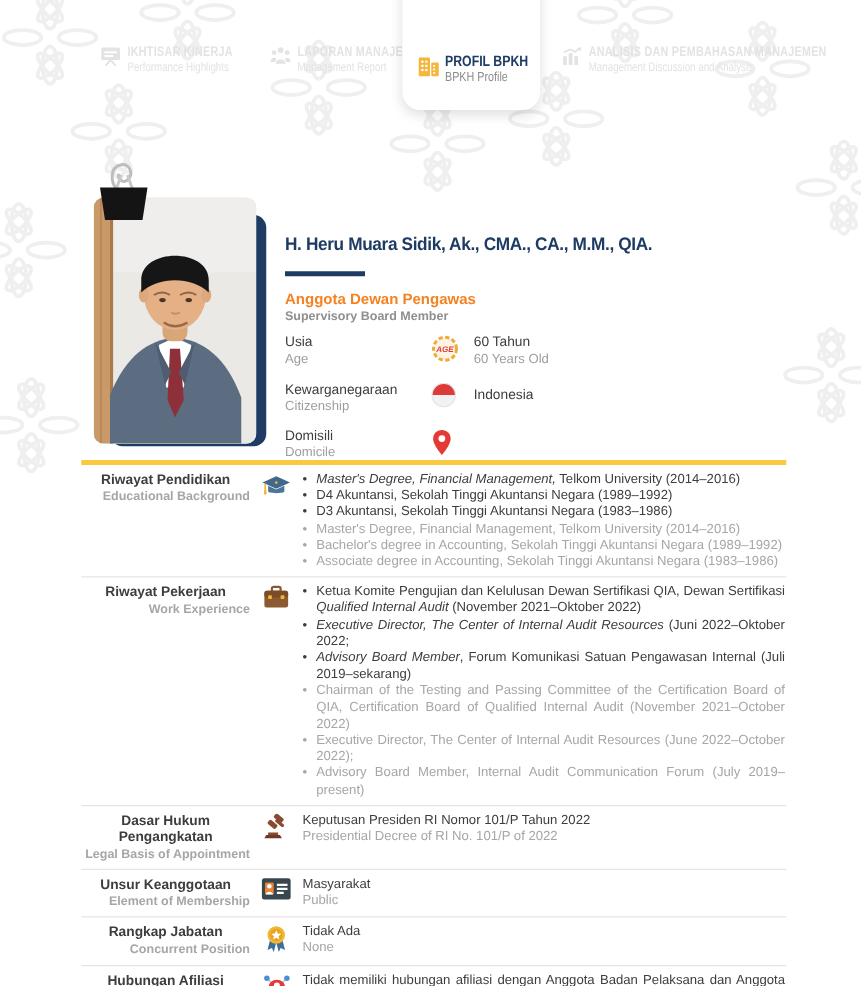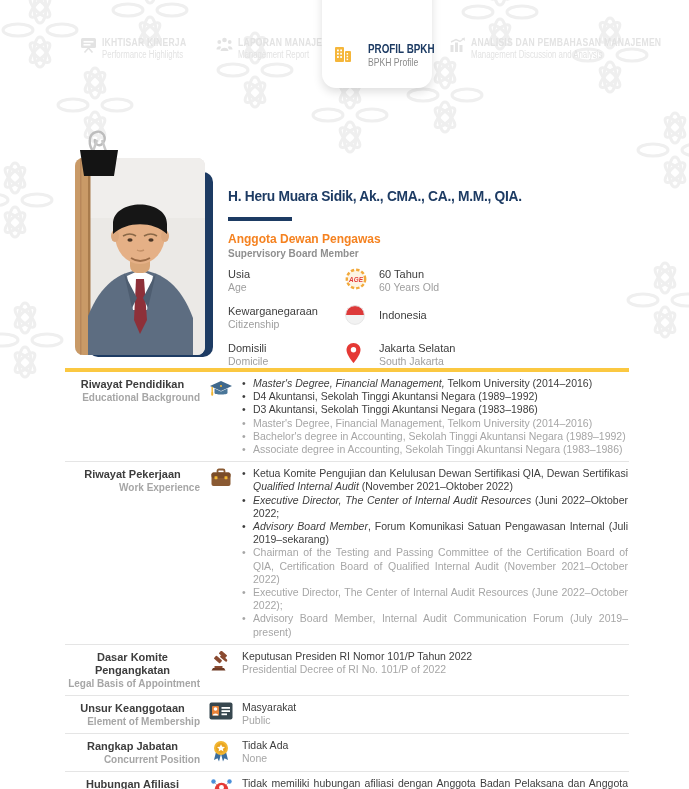--- a/index.html
+++ b/index.html
@@ -9,21 +9,21 @@
 
   
   .tabs{position:absolute;left:0;top:0;width:574px;height:100px;z-index:2;}
   .tab{position:absolute;top:36px;display:flex;align-items:flex-start;gap:5px;color:#e3e3e3;}
   .tab .txt{transform:scaleX(.78);transform-origin:left top;white-space:nowrap;}
   .tab .l1{font-size:11px;font-weight:bold;letter-spacing:.3px;line-height:13px;}
   .tab .l2{font-size:10px;line-height:12px;}
   .tab-card{position:absolute;left:322px;top:-14px;width:110px;height:102px;background:#fff;
             border-radius:0 0 14px 14px;box-shadow:0 4px 10px rgba(0,0,0,.13);
             display:flex;align-items:flex-end;padding:0 0 20px 10px;box-sizing:border-box;}
-  .tab-card .inner{display:flex;align-items:center;gap:14px;}
+  .tab-card .inner{display:flex;align-items:center;gap:2px;}
   .tab-card .txt{transform:scaleX(.82);transform-origin:left center;white-space:nowrap;}
   .tab-card .l1{font-size:12px;font-weight:bold;color:#1d3b63;line-height:14px;}
   .tab-card .l2{font-size:10.5px;color:#8b8b8b;line-height:12px;}
 
   
   .photo-shadow{position:absolute;left:88px;top:172px;width:125px;height:185px;
                 background:#1d3b63;border-radius:10px;z-index:1;}
   .photo{position:absolute;left:75px;top:158px;width:130px;height:197px;border-radius:8px;
          overflow:hidden;z-index:2;background:#eceae7;}
   .clip{position:absolute;left:76px;top:126px;z-index:3;}
@@ -243,24 +243,20 @@
   </div>
   <div class="fact">
     <span class="fact-labels">
       <div class="fact-l1">Domisili</div>
       <div class="fact-l2">Domicile</div>
     </span>
     <span class="fact-icon"><svg width="17" height="22" viewBox="0 0 17 22">
           <path d="M8.5 1 C 4.4 1 1.5 4 1.5 8 C 1.5 13 8.5 21 8.5 21 C 8.5 21 15.5 13 15.5 8 C 15.5 4 12.6 1 8.5 1 Z" fill="#e53935"></path>
           <circle cx="8.5" cy="7.8" r="2.7" fill="#ffffff"></circle>
         </svg></span>
-    <span class="fact-vals">
-      <div class="fact-v1">Jakarta Selatan</div>
-      <div class="fact-v2">South Jakarta</div>
-    </span>
   </div>
 </div>
 
 <div class="table">
 
   <div class="trow">
     <div class="tlabel">
       <div class="id">Riwayat Pendidikan</div>
       <div class="en">Educational Background</div>
     </div>
@@ -338,21 +334,21 @@
         </div>
         <div class="bullet muted">
           <span class="dot">•</span>
           <span class="bt"><span>Advisory Board Member, Internal Audit Communication Forum (July 2019–present)</span></span>
         </div>
       </div>
   </div>
 
   <div class="trow">
     <div class="tlabel">
-      <div class="id">Dasar Komite Pengangkatan</div>
+      <div class="id">Dasar Hukum Pengangkatan</div>
       <div class="en">Legal Basis of Appointment</div>
     </div>
     <div class="ticon">
         <span><svg width="22" height="22" viewBox="0 0 22 22">
             <g fill="#8a4a30">
               <rect x="9" y="1.5" width="8" height="4" rx="1" transform="rotate(40 13 3.5)"></rect>
               <rect x="4" y="6.5" width="8" height="4" rx="1" transform="rotate(40 8 8.5)"></rect>
               <rect x="9.5" y="6" width="8.5" height="2.6" rx="1.3" transform="rotate(40 13.5 7.3)"></rect>
             </g>
             <path d="M3 17 L14 17 L15.5 19.5 L1.5 19.5 Z" fill="#6e3a24"></path>

